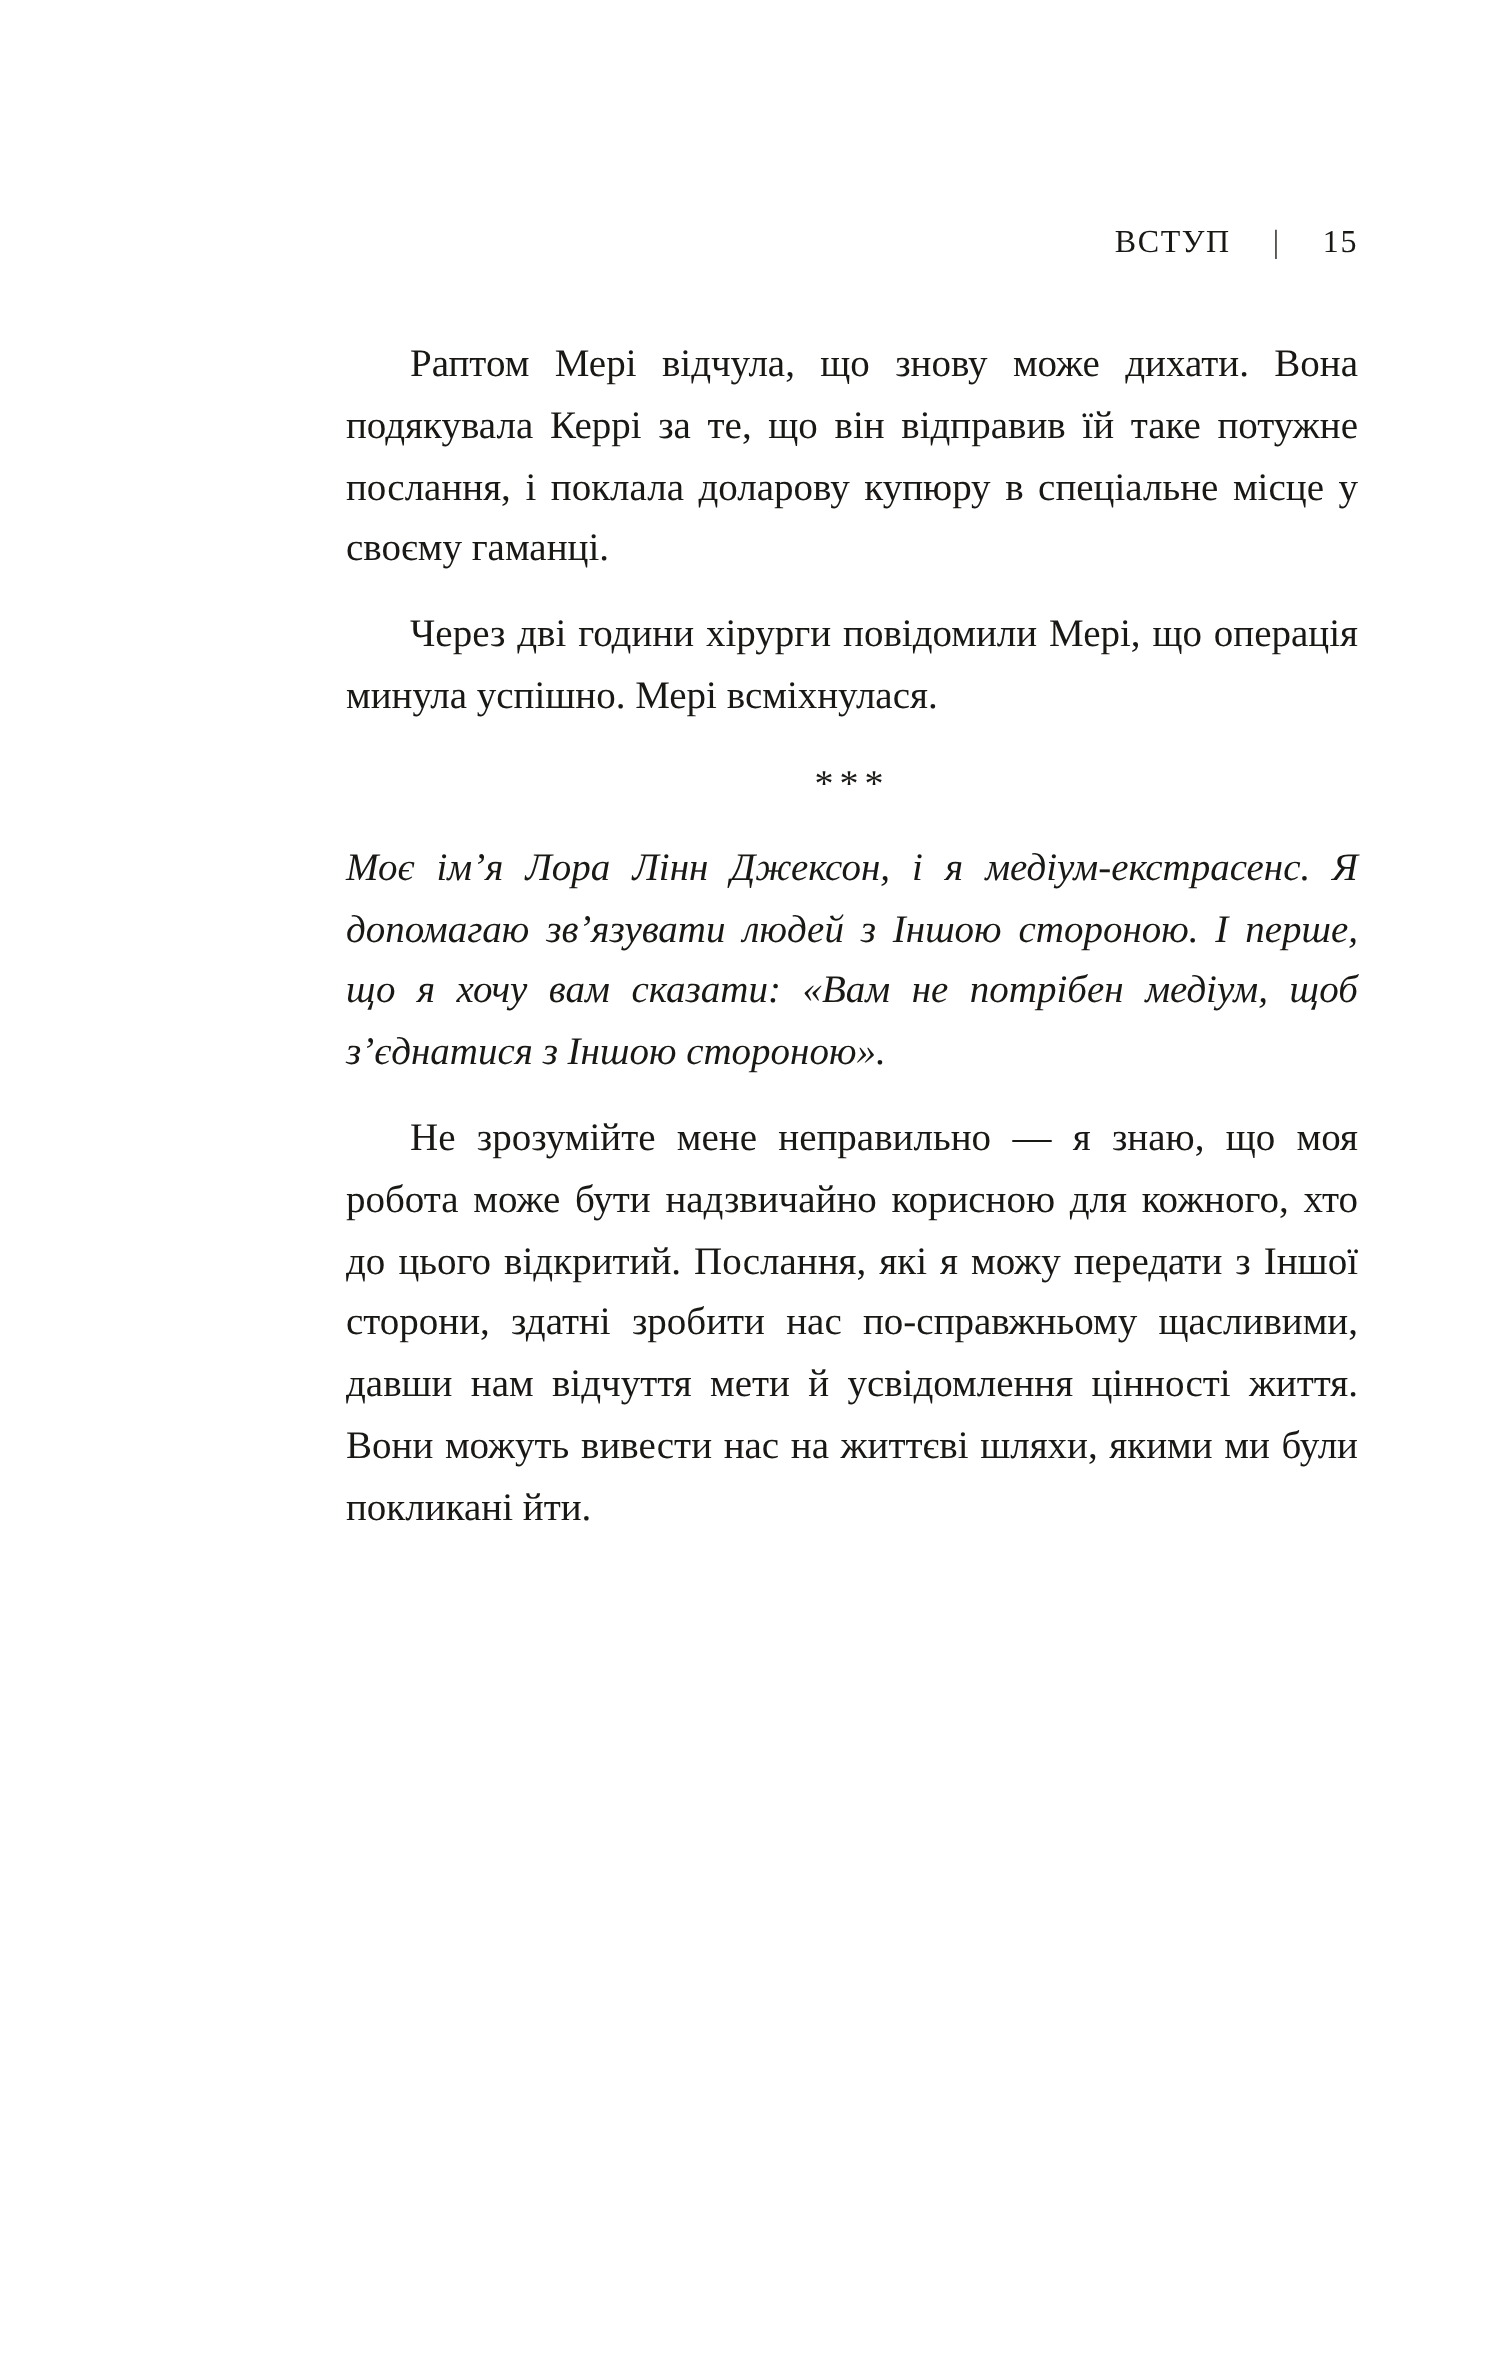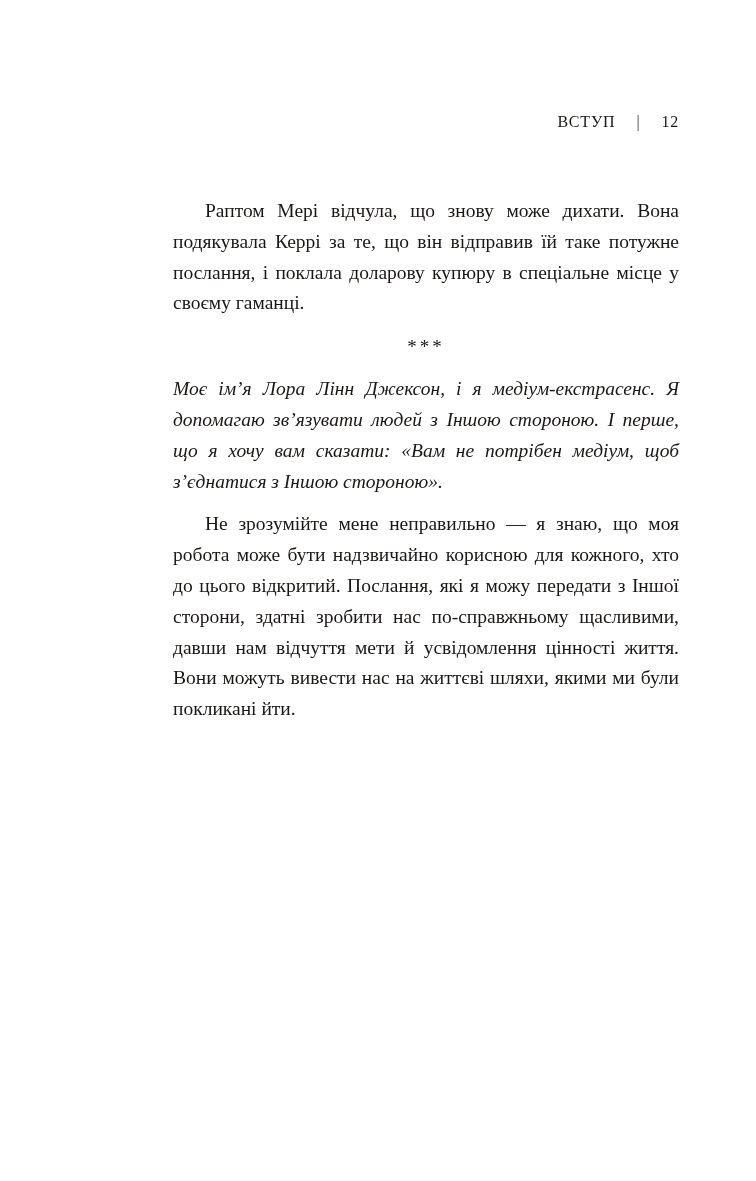--- a/index.html
+++ b/index.html
@@ -29,21 +29,21 @@
     letter-spacing: 0.8px;
     color: #1a1815;
   }
   .running-head .divider {
     margin: 0 9px;
     font-weight: 400;
     color: #3a3632;
   }
   .text-block {
     position: absolute;
-    top: 136px;
+    top: 108px;
     left: 113px;
     width: 530px;
     font-size: 19.5px;
     line-height: 30.8px;
     text-align: justify;
     hyphens: manual;
   }
   .text-block p {
     text-indent: 32px;
   }
@@ -62,25 +62,26 @@
   }
 </style>
 </head>
 <body>
 
 <div class="page">
 
   <header class="running-head">
     <span>ВСТУП</span>
     <span class="divider">|</span>
-    <span>12</span>
+    <span>15</span>
   </header>
 
   <main class="text-block">
     <p>Раптом Мері відчула, що знову може дихати. Вона подякувала Керрі за те, що він відправив їй таке потуж­не послання, і поклала доларову купюру в спеціальне місце у своєму гаманці.</p>
+    <p>Через дві години хірурги повідомили Мері, що опе­рація минула успішно. Мері всміхнулася.</p>
 
     <div class="asterism">***</div>
 
     <p class="flush">Моє ім’я Лора Лінн Джексон, і я медіум-екстрасенс. Я допомагаю зв’язувати людей з Іншою стороною. І перше, що я хочу вам сказати: «Вам не потрібен медіум, щоб з’єднатися з Іншою стороною».</p>
     <p>Не зрозумійте мене неправильно — я знаю, що моя робота може бути надзвичайно корисною для кожного, хто до цього відкритий. Послання, які я можу передати з Іншої сторони, здатні зробити нас по-справжньому щасливими, давши нам відчуття мети й усвідомлення цінності життя. Вони можуть вивести нас на життєві шляхи, якими ми були покли­кані йти.</p>
   </main>
 
 </div>
 
 </body></html>

